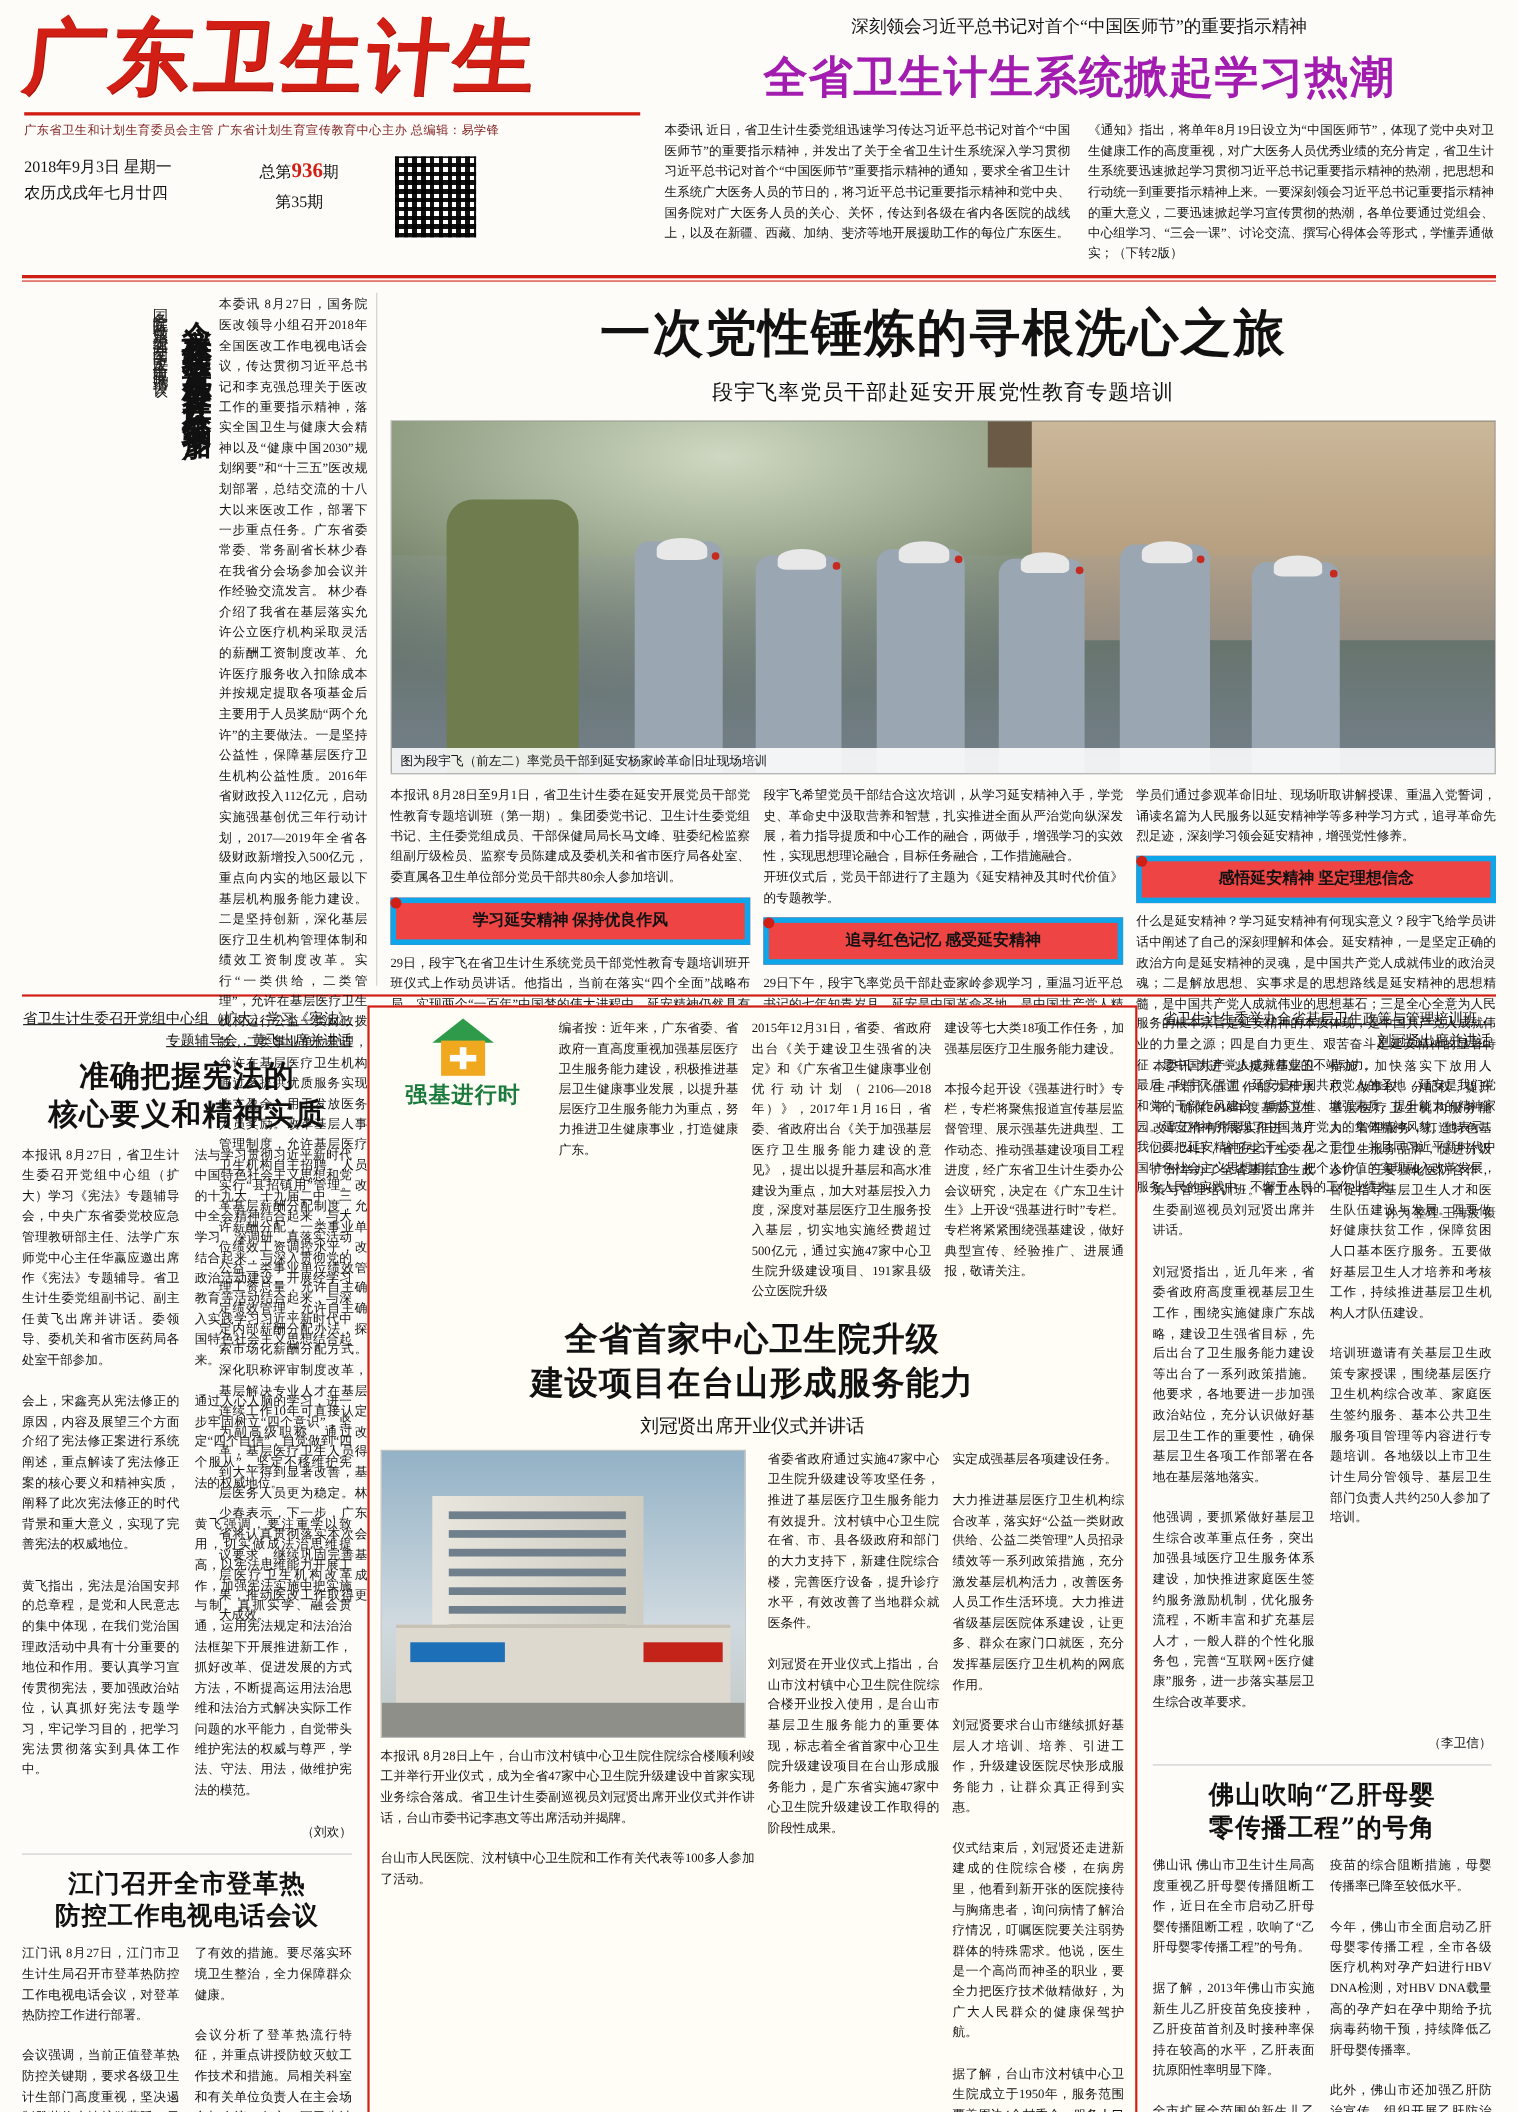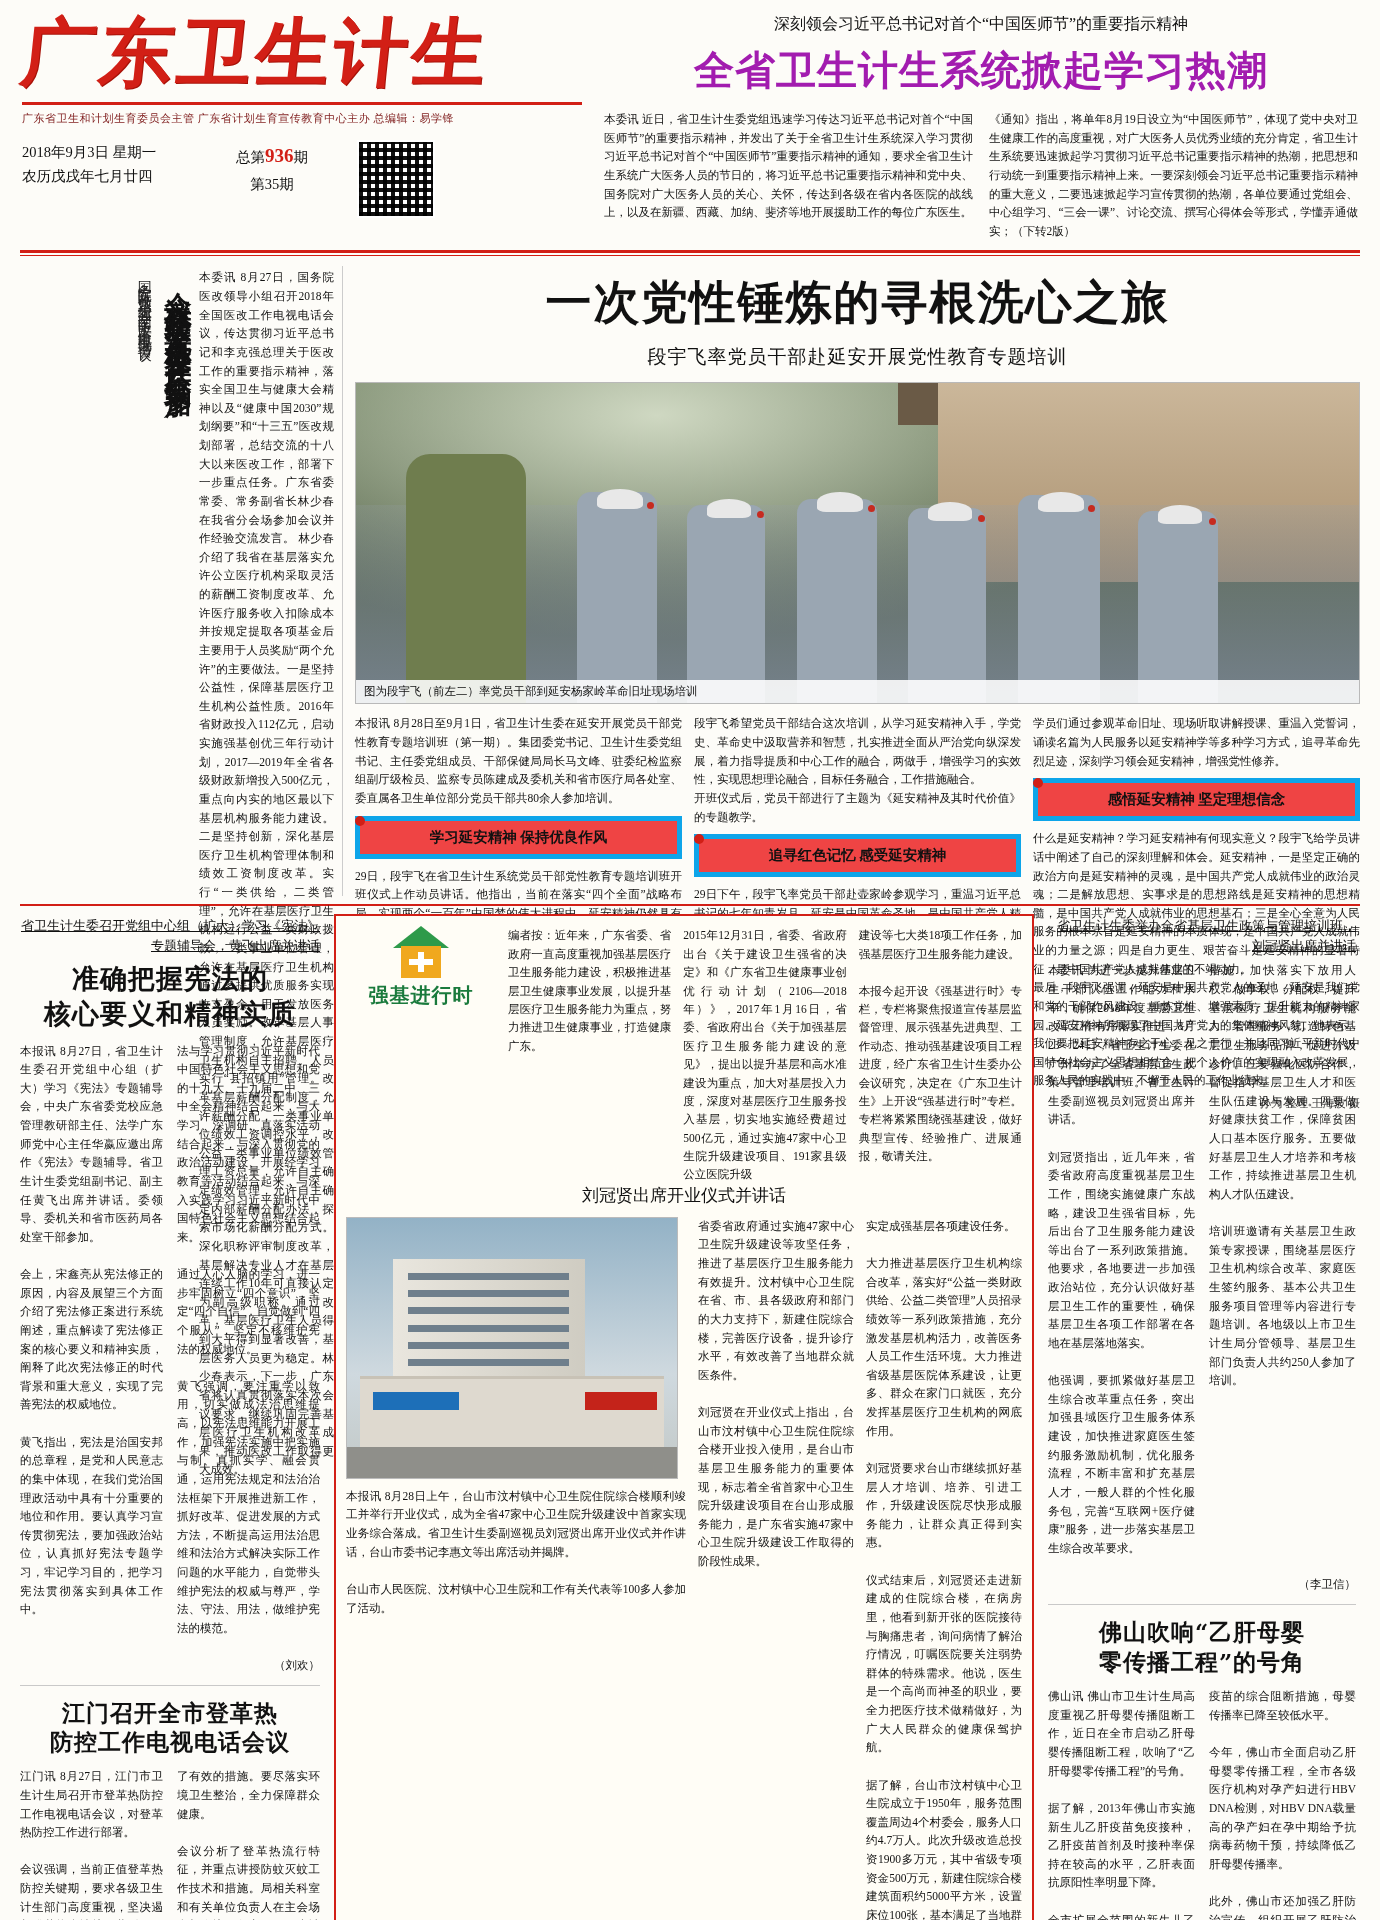--- a/index.html
+++ b/index.html
@@ -291,20 +291,22 @@
             </div>
             <div class="brand">强基进行时</div>
           </div>
           <div class="feat-note">编者按：近年来，广东省委、省政府一直高度重视加强基层医疗卫生服务能力建设，积极推进基层卫生健康事业发展，以提升基层医疗卫生服务能力为重点，努力推进卫生健康事业，打造健康广东。</div>
           <div class="feat-note">2015年12月31日，省委、省政府出台《关于建设卫生强省的决定》和《广东省卫生健康事业创优行动计划（2106—2018年）》，2017年1月16日，省委、省政府出台《关于加强基层医疗卫生服务能力建设的意见》，提出以提升基层和高水准建设为重点，加大对基层投入力度，深度对基层医疗卫生服务投入基层，切实地实施经费超过500亿元，通过实施47家中心卫生院升级建设项目、191家县级公立医院升级</div>
           <div class="feat-note" style="white-space:pre-line">建设等七大类18项工作任务，加强基层医疗卫生服务能力建设。
 
 本报今起开设《强基进行时》专栏，专栏将聚焦报道宣传基层监督管理、展示强基先进典型、工作动态、推动强基建设项目工程进度，经广东省卫生计生委办公会议研究，决定在《广东卫生计生》上开设“强基进行时”专栏。专栏将紧紧围绕强基建设，做好典型宣传、经验推广、进展通报，敬请关注。</div>
         </div>
 
+        <div class="feat-title" style="white-space:pre-line">全省首家中心卫生院升级
+建设项目在台山形成服务能力</div>
         <div class="feat-sub">刘冠贤出席开业仪式并讲话</div>
 
         <div class="feat-body">
           <div style="flex:0 0 340px;">
             <div class="bldg">
               <div class="sky2"></div>
               <div class="tower">
                 <div class="w" style="left:8%;top:8%;width:84%;height:4%"></div>
                 <div class="w" style="left:8%;top:18%;width:84%;height:4%"></div>
                 <div class="w" style="left:8%;top:28%;width:84%;height:4%"></div>

